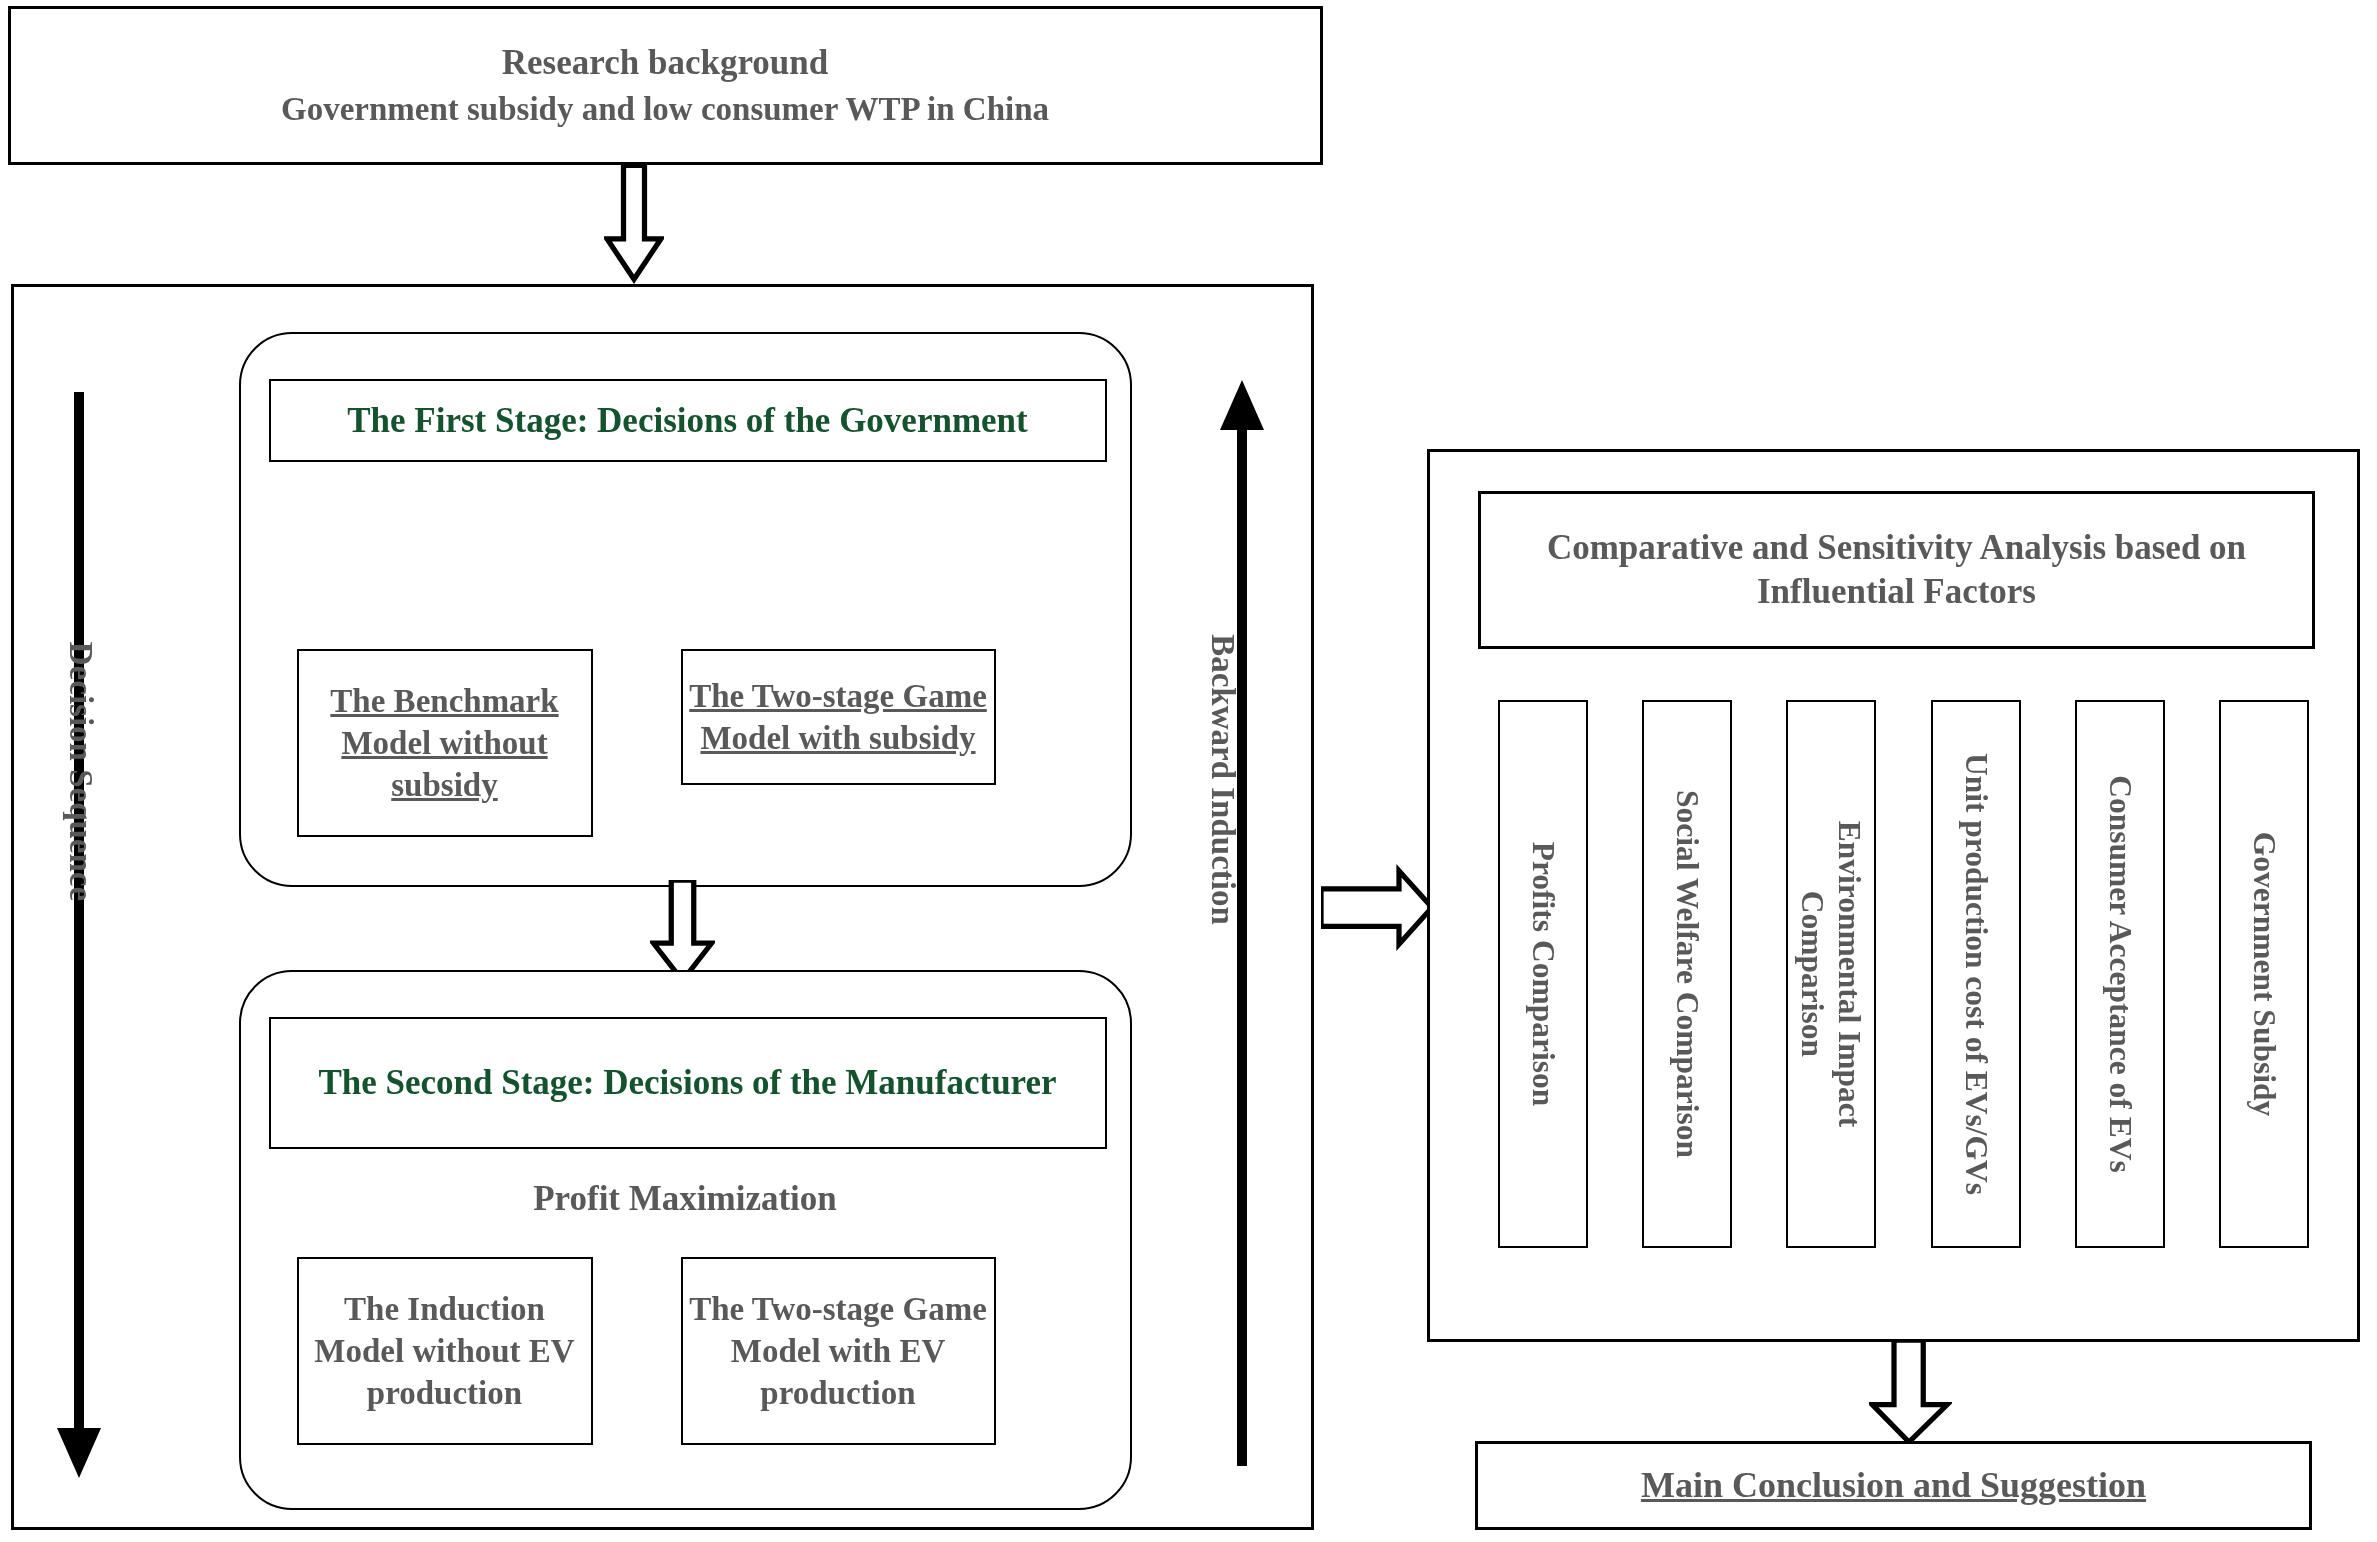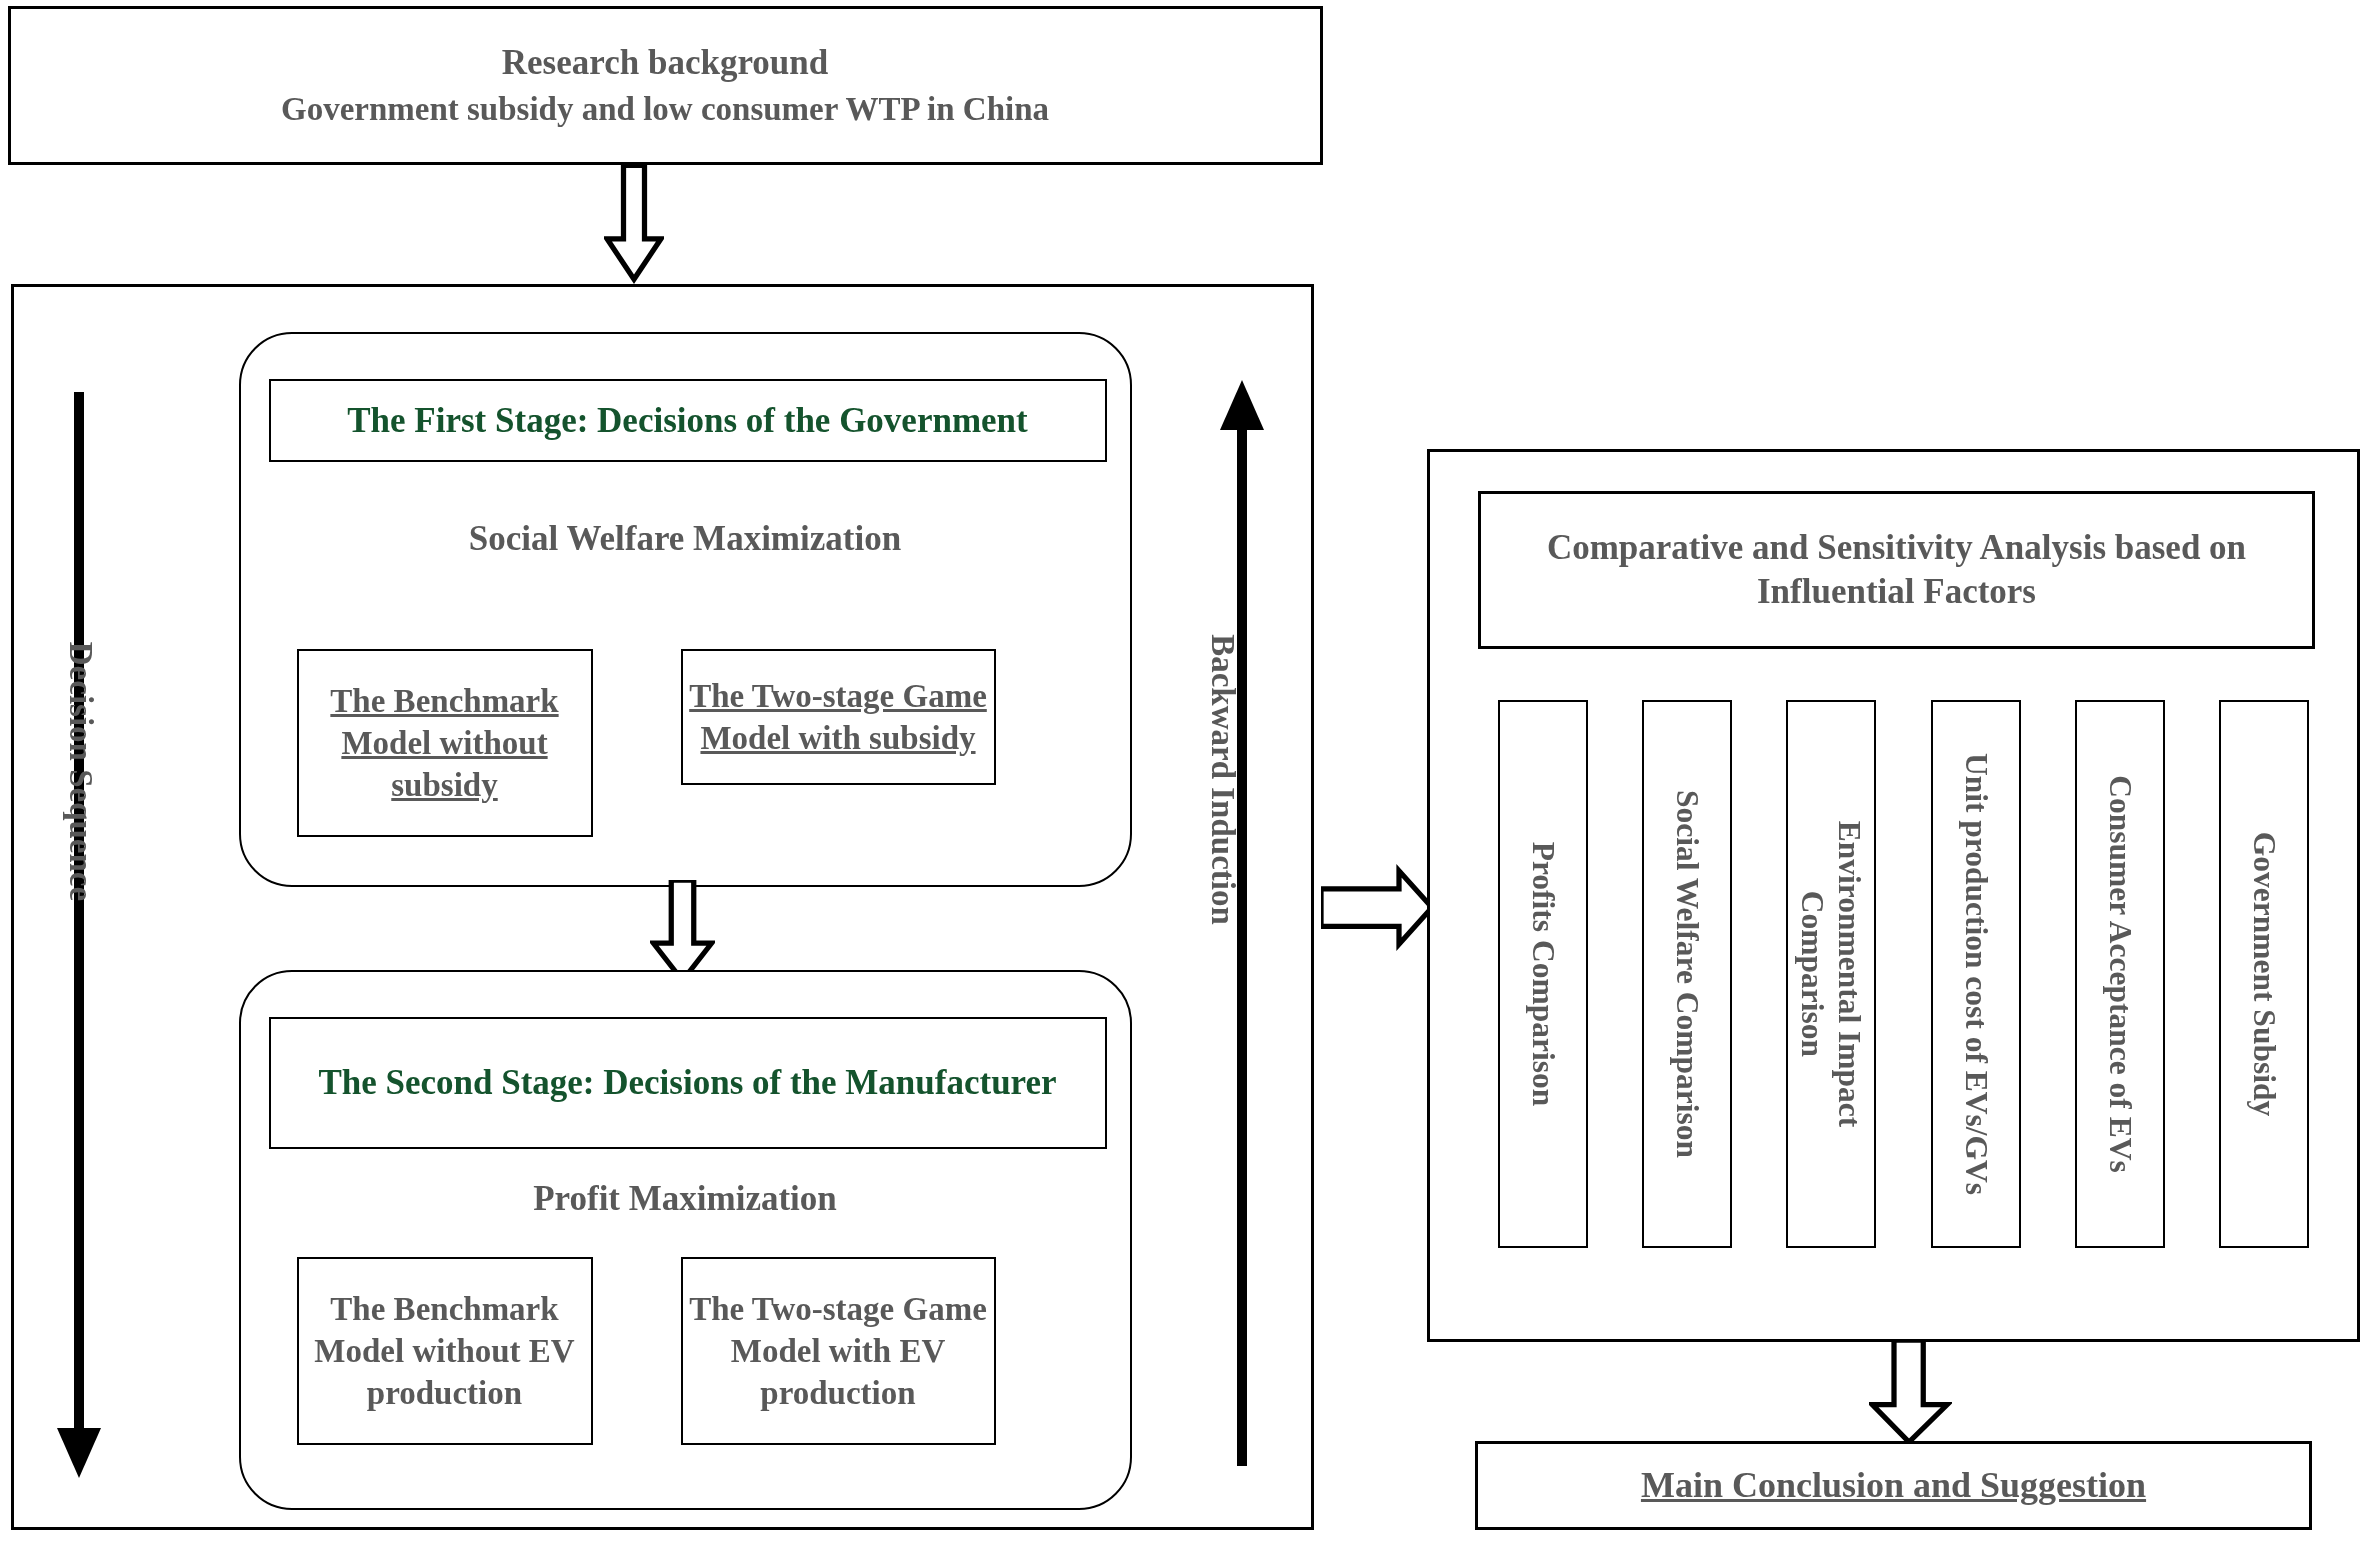--- a/index.html
+++ b/index.html
@@ -220,37 +220,36 @@
     <div id="decision-arrow"></div>
     <div id="decision-arrow-head"></div>
     <div id="decision-label">Decision Sequence</div>
 
     <div id="backward-arrow"></div>
     <div id="backward-arrow-head"></div>
     <div id="backward-label">Backward Induction</div>
 
     <div class="stage" id="stage1">
       <div class="stage-head" id="stage1-head">The First Stage: Decisions of the Government</div>
-      <div class="stage-sub" id="stage1-sub">Social Welfare Maximization</div>
 
       <div class="model-box" style="left:56px;top:315px;width:296px;height:188px;text-decoration:underline;">The Benchmark Model without subsidy</div>
       <div class="model-box" style="left:440px;top:315px;width:315px;height:136px;text-decoration:underline;">The Two-stage Game Model with subsidy</div>
     </div>
 
     <div class="arrow-wrap" style="left:636px;top:593px;">
       <svg width="65" height="105" viewBox="0 0 86 140">
         <polygon points="28,0 58,0 58,84 82,84 43,134 4,84 28,84" fill="#ffffff" stroke="#000000" stroke-width="7" stroke-linejoin="miter"></polygon>
       </svg>
     </div>
 
     <div class="stage" id="stage2">
       <div class="stage-head" id="stage2-head">The Second Stage: Decisions of the Manufacturer</div>
       <div class="stage-sub" id="stage2-sub">Profit Maximization</div>
 
-      <div class="model-box" style="left:56px;top:285px;width:296px;height:188px;">The Benchmark Model without EV production</div>
+      <div class="model-box" style="left:56px;top:285px;width:296px;height:188px;">The Induction Model without EV production</div>
       <div class="model-box" style="left:440px;top:285px;width:315px;height:188px;">The Two-stage Game Model with EV production</div>
     </div>
   </div>
 
   <div class="arrow-wrap" style="left:1321px;top:863px;">
     <svg width="114" height="89" viewBox="0 0 152 118">
       <polygon points="0,34 104,34 104,10 148,59 104,108 104,84 0,84" fill="#ffffff" stroke="#000000" stroke-width="7" stroke-linejoin="miter"></polygon>
     </svg>
   </div>
 

